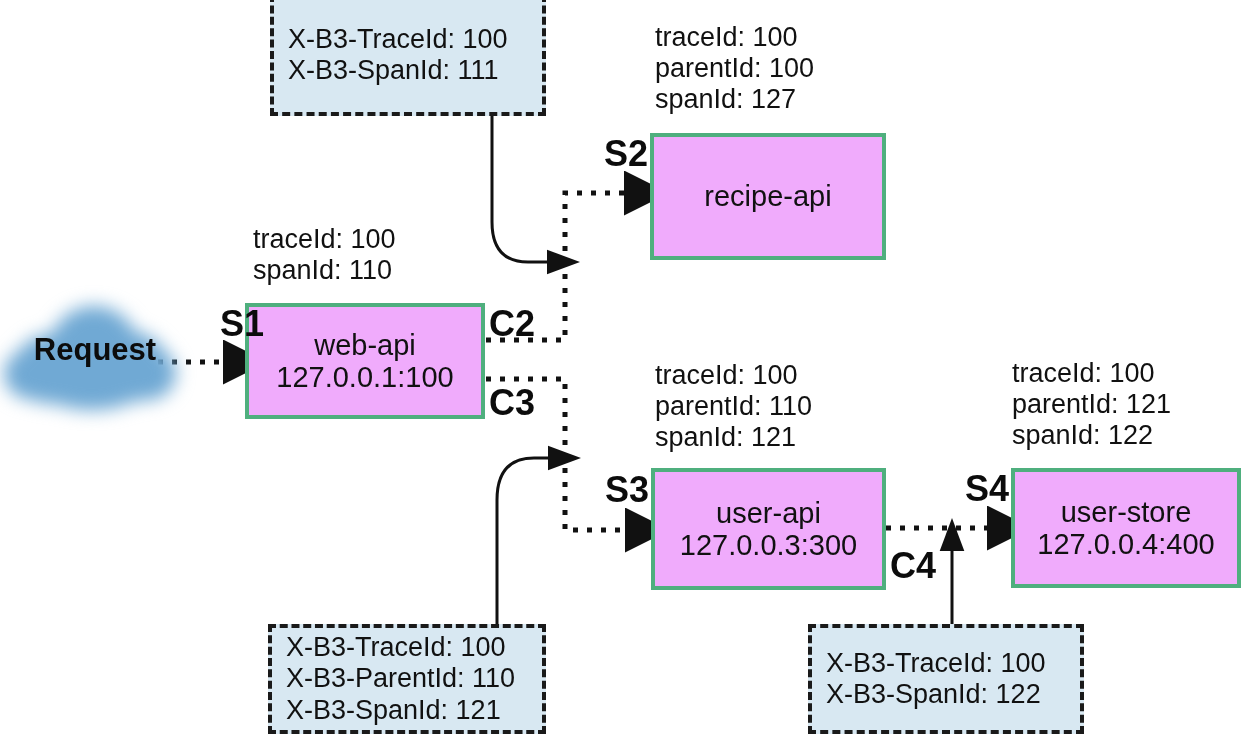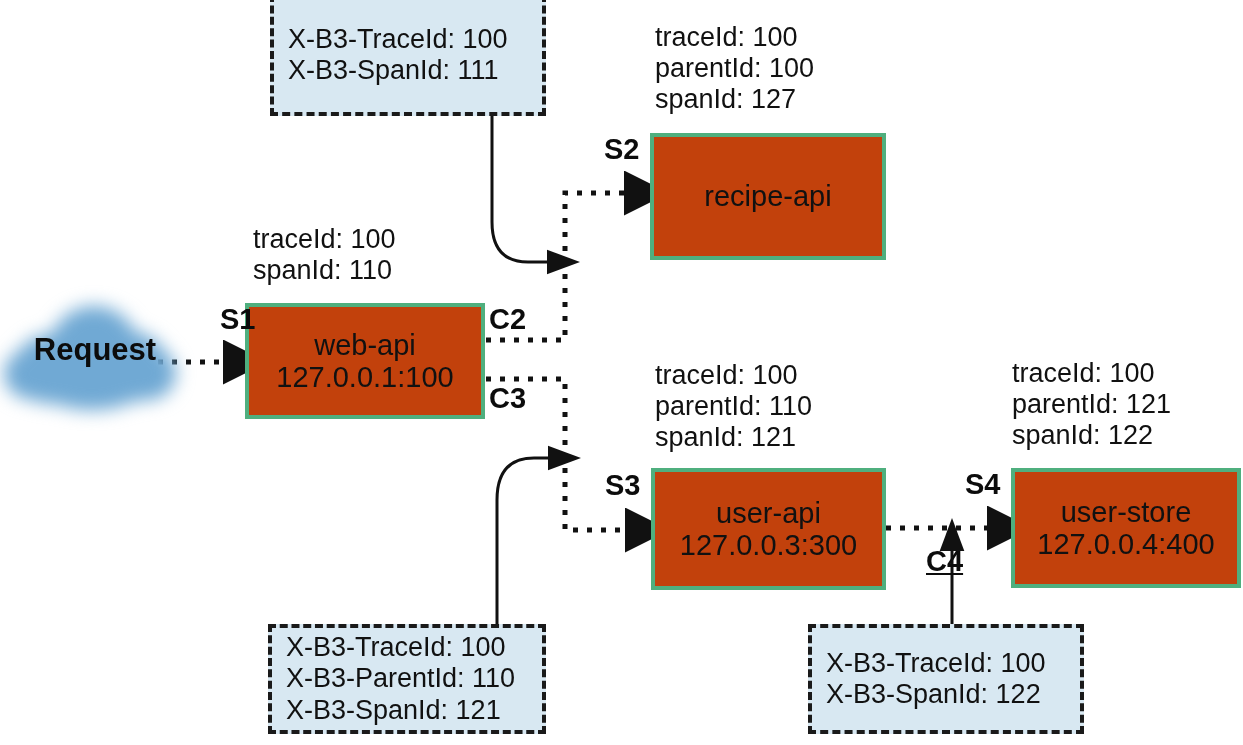--- a/index.html
+++ b/index.html
@@ -23,21 +23,21 @@
     top: 0;
     width: 1243px;
     height: 745px;
     pointer-events: none;
   }
 
   
   .svc {
     position: absolute;
     box-sizing: border-box;
-    background: #c2410c;
+    background: #f0abfc;
     border: 4px solid #4FAF7E;
     display: flex;
     flex-direction: column;
     align-items: center;
     justify-content: center;
     line-height: 1.12;
   }
   .svc .svc-name {
     font-size: 29px;
     color: #111;
@@ -74,21 +74,21 @@
     white-space: nowrap;
   }
   .spaninfo .sline {
     font-size: 27px;
     color: #111;
   }
 
   
   .eplabel {
     position: absolute;
-    font-size: 29px;
+    font-size: 36px;
     font-weight: bold;
     color: #0c0c0c;
     white-space: nowrap;
   }
 
   
   .cloud-wrap {
     position: absolute;
     left: 0px;
     top: 292px;
@@ -237,17 +237,17 @@
   <div class="eplabel" style="left:220px; top:303px;">S1</div>
 
   <div class="eplabel" style="left:489px; top:303px;">C2</div>
 
   <div class="eplabel" style="left:489px; top:382px;">C3</div>
 
   <div class="eplabel" style="left:604px; top:133px;">S2</div>
 
   <div class="eplabel" style="left:605px; top:469px;">S3</div>
 
-  <div class="eplabel" style="left:926px; top:545px;text-decoration:underline;">C4</div>
+  <div class="eplabel" style="left:890px; top:545px;">C4</div>
 
   <div class="eplabel" style="left:965px; top:468px;">S4</div>
 
 </div>
 
 </body></html>

